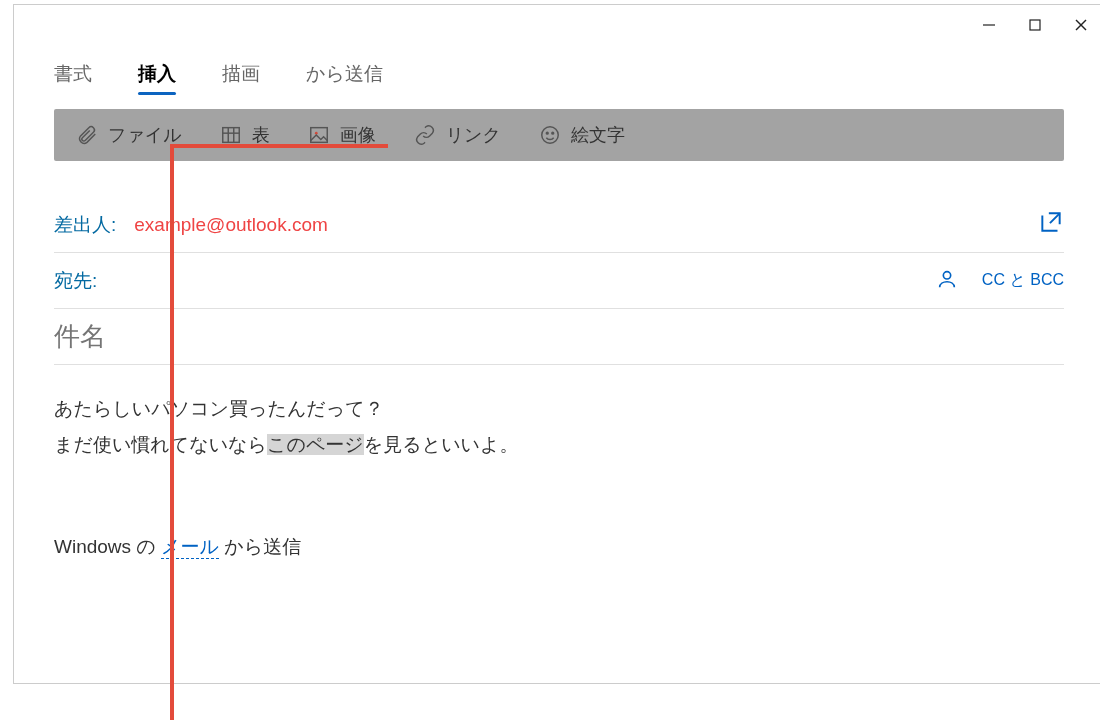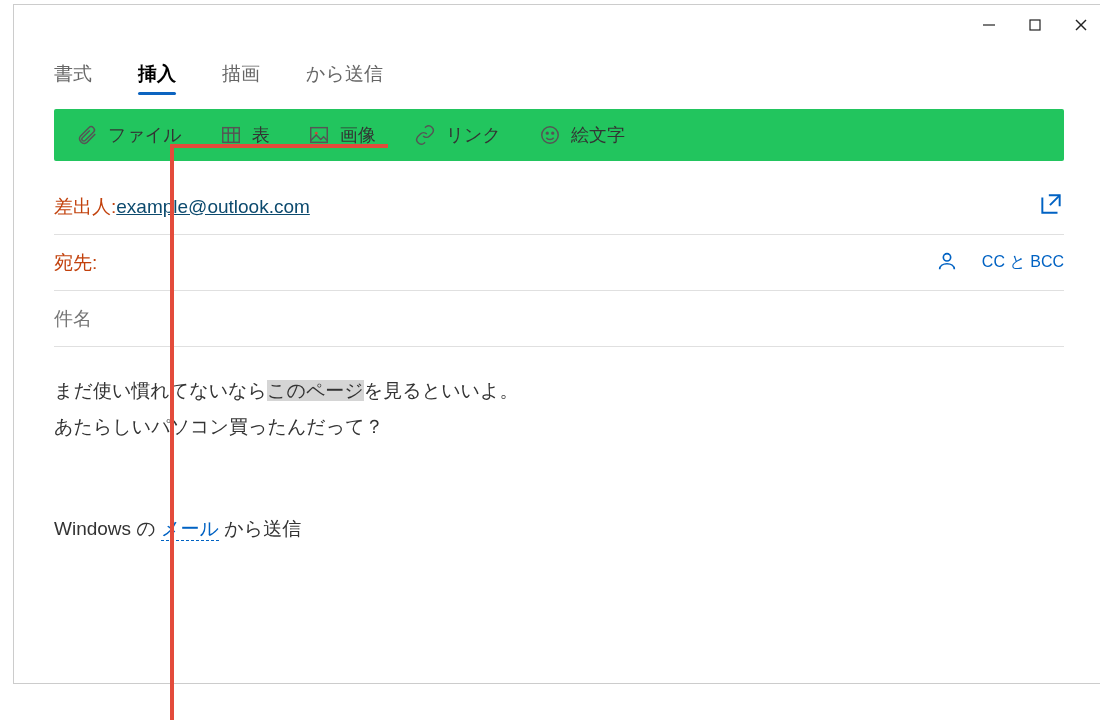--- a/index.html
+++ b/index.html
@@ -17,34 +17,34 @@
   .tabs-row { height:50px; display:flex; align-items:center; padding:0 40px; justify-content:space-between; }
   .tabs-left { display:flex; gap:46px; align-items:flex-end; height:100%; }
   .tab { font-size:19px; color:#666; padding-bottom:8px; position:relative; }
   .tab.active { color:#000; font-weight:600;text-align:center; }
   .tab.active::after { content:""; position:absolute; left:0; right:0; bottom:0; height:3px; background:#0c64c0; border-radius:2px; }
   .tabs-right { display:flex; gap:30px; align-items:center; }
   .top-action { display:flex; align-items:center; gap:8px; font-size:19px; color:#333; }
   .top-action svg { width:22px; height:22px; stroke:#444; }
 
   
-  .insert-bar { margin:14px 40px 0 40px; height:52px; background:#22c55e; display:flex; align-items:center; gap:38px; padding:0 22px; border-radius:2px; }
+  .insert-bar { margin:14px 40px 18px 40px; height:52px; background:#a3a3a3; display:flex; align-items:center; gap:38px; padding:0 22px; border-radius:2px; }
   .ins-item { display:flex; align-items:center; gap:10px; font-size:18px; color:#333; }
   .ins-item svg { width:22px; height:22px; }
 
   
   .fields { padding:18px 40px 0 40px; }
   .field-row { display:flex; align-items:center; border-bottom:1px solid #e0e0e0; height:56px; font-size:19px; color:#555; position:relative; }
-  .field-label { color:#c2410c; margin-right:0;text-align:center; }
-  .from-email { color:#0c4a6e;text-decoration:underline; }
+  .field-label { color:#0369a1; margin-right:18px;text-align:center; }
+  .from-email { color:#ef4444; }
   .popout { position:absolute; right:0; }
   .popout svg { width:26px; height:26px; }
   .to-actions { position:absolute; right:0; display:flex; align-items:center; gap:24px; color:#0062c3; font-size:16px; }
   .to-actions svg { width:22px; height:22px; }
-  .subject-row input { border:none; outline:none; font-size:19px; color:#a21caf; width:100%; background:transparent; }
+  .subject-row input { border:none; outline:none; font-size:26px; color:#a21caf; width:100%; background:transparent; }
 
   
   .body-area { padding:26px 40px 0 40px; font-size:19px; line-height:1.9; color:#333; }
   .sel { background:#d5d5d5; }
   .sig-line { margin-top:66px; }
   .mail-link { color:#0062c3; border-bottom:1px dashed #0062c3; padding-bottom:1px; }
 
   
   .anno { position:absolute; pointer-events:none; }
   .anno.h { border-top:4px solid #e34b3b; }
@@ -148,24 +148,24 @@
         </span>
         <span>CC と BCC</span>
       </span>
     </div>
     <div class="field-row subject-row">
       <input type="text" placeholder="件名" style="">
     </div>
   </div>
 
   <div class="body-area">
+    <div>あたらしいパソコン買ったんだって？</div>
     <div>
       <span>まだ使い慣れてないなら</span><span class="sel">このページ</span><span>を見るといいよ。</span>
     </div>
-    <div>あたらしいパソコン買ったんだって？</div>
     <div class="sig-line">
       <span>Windows の </span><span class="mail-link">メール</span><span> から送信</span>
     </div>
   </div>
 
 </div>
 
 <div class="anno h" style="left:170px; top:144px; width:218px;"></div>
 <div class="anno v" style="left:170px; top:144px; height:576px;"></div>
 

